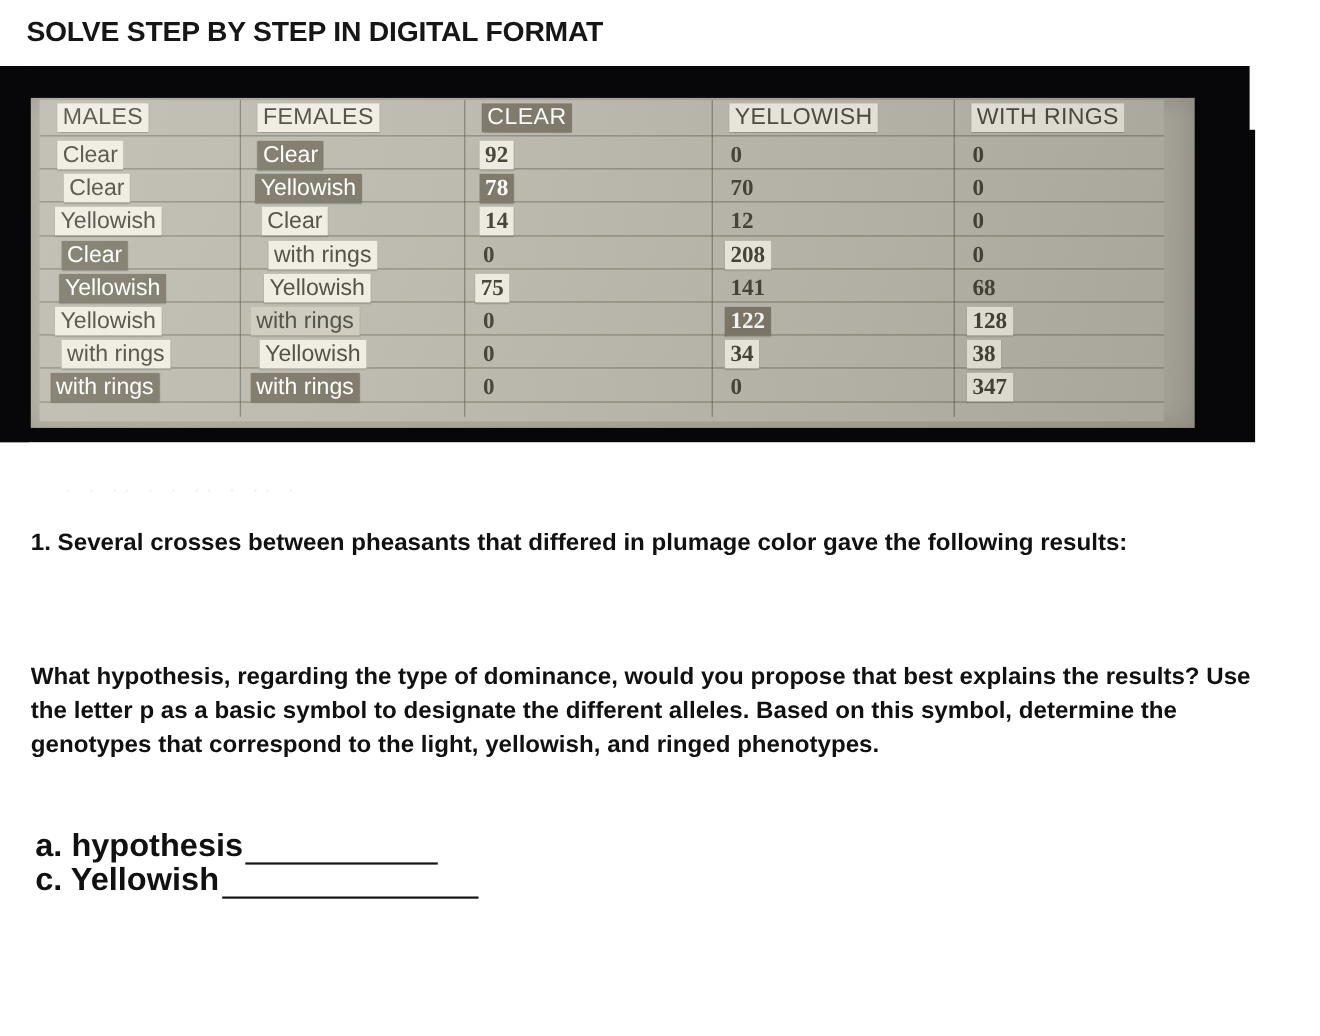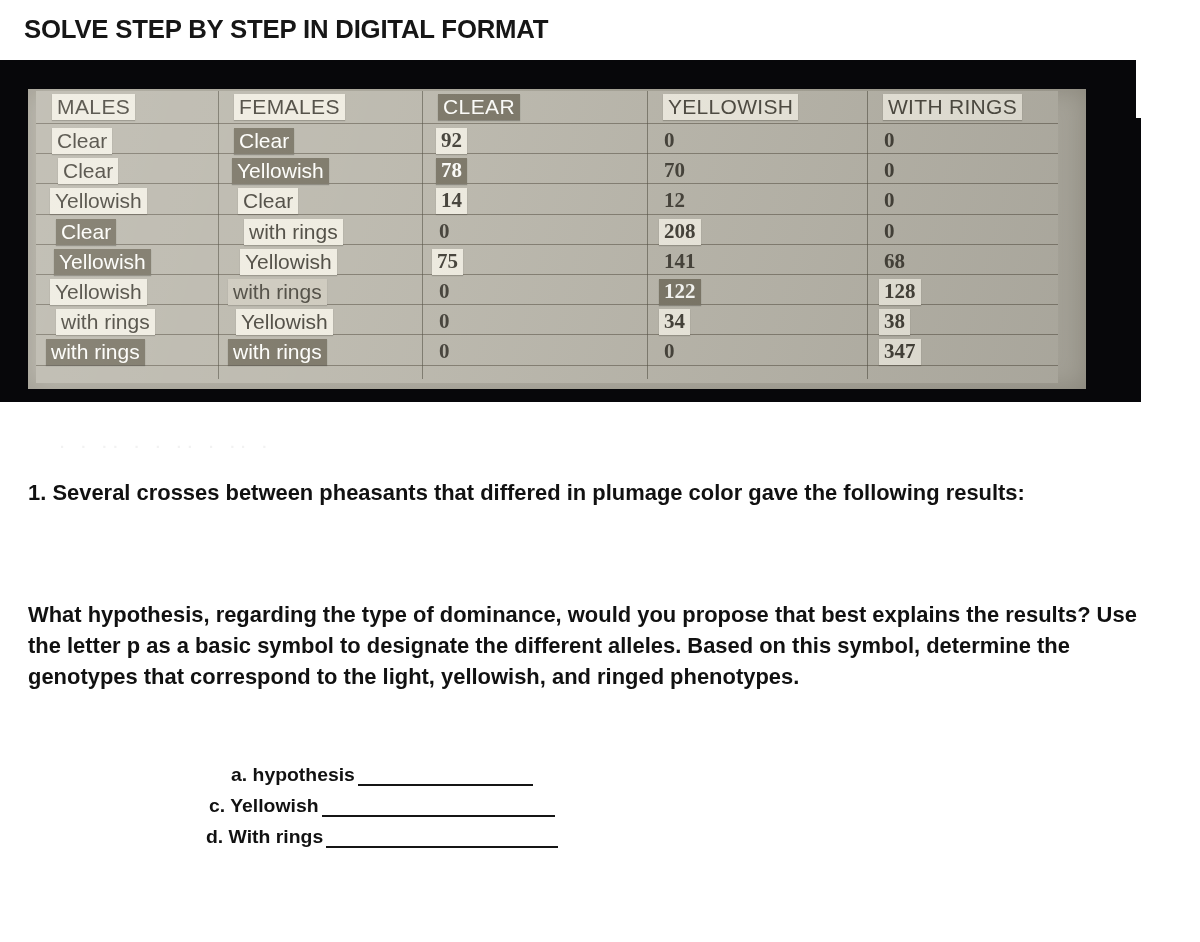--- a/index.html
+++ b/index.html
@@ -207,25 +207,24 @@
   .answers {
     position: absolute;
     left: 32px;
     top: 755px;
     width: 700px;
   }
   .answer-row {
     display: flex;
     align-items: flex-end;
     height: 31px;
-    font-size: 19px;
+    font-size: 29px;
     font-weight: bold;
     color: #111111;
     font-family: "Liberation Sans", sans-serif;
-    justify-content: center;
   }
   .answer-label {
     white-space: nowrap;
     transform: scaleX(1.02);
     transform-origin: left bottom;
   }
   .answer-blank {
     border-bottom: 2px solid #151515;
     height: 20px;
     margin-left: 6px;
@@ -316,17 +315,13 @@
 
 <div class="answers" id="answers">
     <div class="answer-row">
       <span class="answer-label">a.  hypothesis</span>
       <span class="answer-blank" style="width: 175px;"></span>
     </div>
     <div class="answer-row">
       <span class="answer-label">c. Yellowish</span>
       <span class="answer-blank" style="width: 233px;"></span>
     </div>
-    <div class="answer-row">
-      <span class="answer-label">d. With rings</span>
-      <span class="answer-blank" style="width: 232px;"></span>
-    </div>
   </div>
 
 </body></html>

